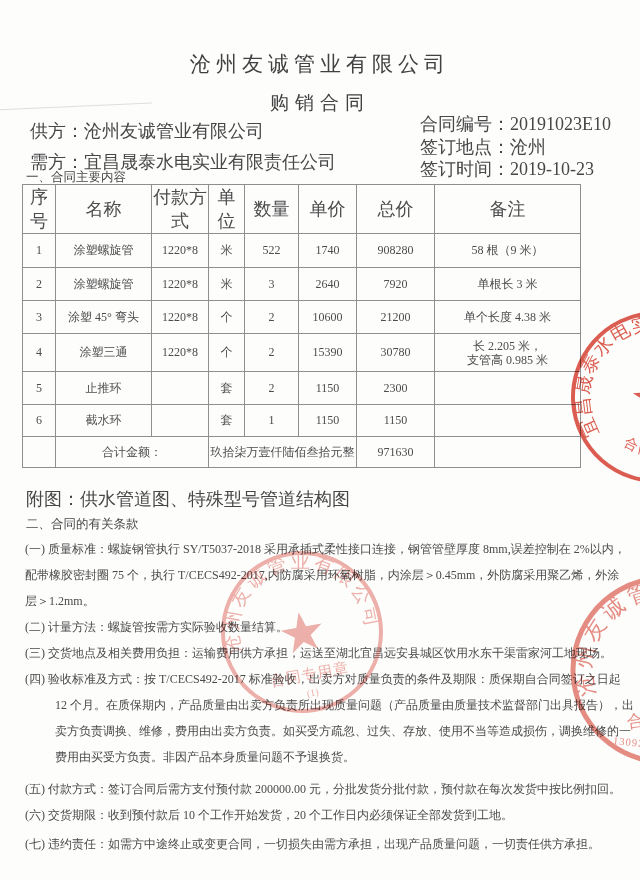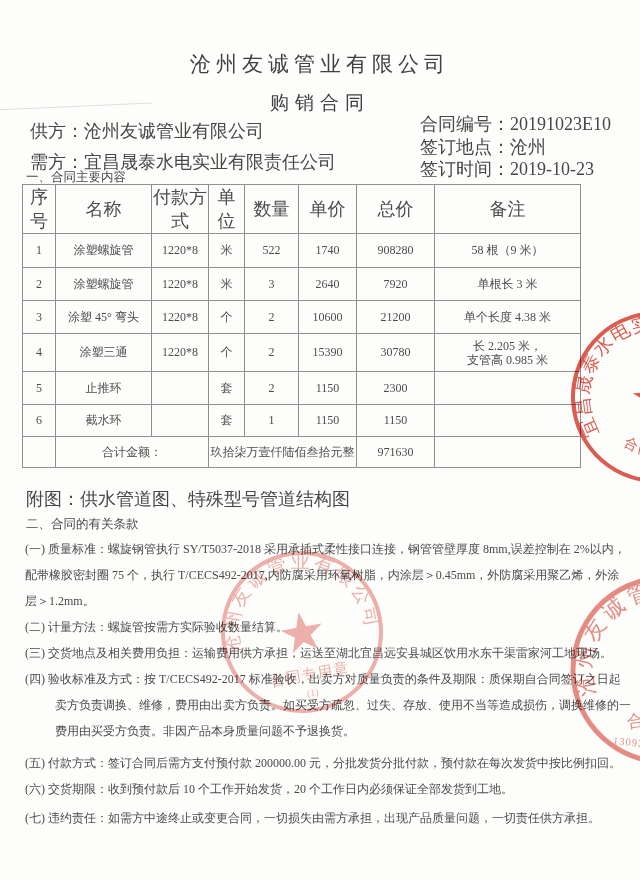--- a/index.html
+++ b/index.html
@@ -164,20 +164,21 @@
   <div class="info" id="attachment">附图：供水管道图、特殊型号管道结构图</div>
   <div class="info" id="section2">二、合同的有关条款</div>
 
   <div class="clauses">
     <div class="cl">(一) 质量标准：螺旋钢管执行 SY/T5037-2018 采用承插式柔性接口连接，钢管管壁厚度 8mm,误差控制在 2%以内，</div>
     <div class="cl">配带橡胶密封圈 75 个，执行 T/CECS492-2017,内防腐采用环氧树脂，内涂层＞0.45mm，外防腐采用聚乙烯，外涂</div>
     <div class="cl">层＞1.2mm。</div>
     <div class="cl">(二) 计量方法：螺旋管按需方实际验收数量结算。</div>
     <div class="cl">(三) 交货地点及相关费用负担：运输费用供方承担，运送至湖北宜昌远安县城区饮用水东干渠雷家河工地现场。</div>
     <div class="cl">(四) 验收标准及方式：按 T/CECS492-2017 标准验收，出卖方对质量负责的条件及期限：质保期自合同签订之日起</div>
+    <div class="cl indent">12 个月。在质保期内，产品质量由出卖方负责所出现质量问题（产品质量由质量技术监督部门出具报告），出</div>
     <div class="cl indent">卖方负责调换、维修，费用由出卖方负责。如买受方疏忽、过失、存放、使用不当等造成损伤，调换维修的一</div>
     <div class="cl indent">费用由买受方负责。非因产品本身质量问题不予退换货。</div>
     <div class="cl mt6">(五) 付款方式：签订合同后需方支付预付款 200000.00 元，分批发货分批付款，预付款在每次发货中按比例扣回。</div>
     <div class="cl">(六) 交货期限：收到预付款后 10 个工作开始发货，20 个工作日内必须保证全部发货到工地。</div>
     <div class="cl mt3">(七) 违约责任：如需方中途终止或变更合同，一切损失由需方承担，出现产品质量问题，一切责任供方承担。</div>
   </div>
 
   <svg class="stamp" id="stamp-buyer" viewBox="0 0 180 180">
     <defs>
       <path id="arcA" d="M 26 113 A 68 68 0 1 1 154 113"></path>

